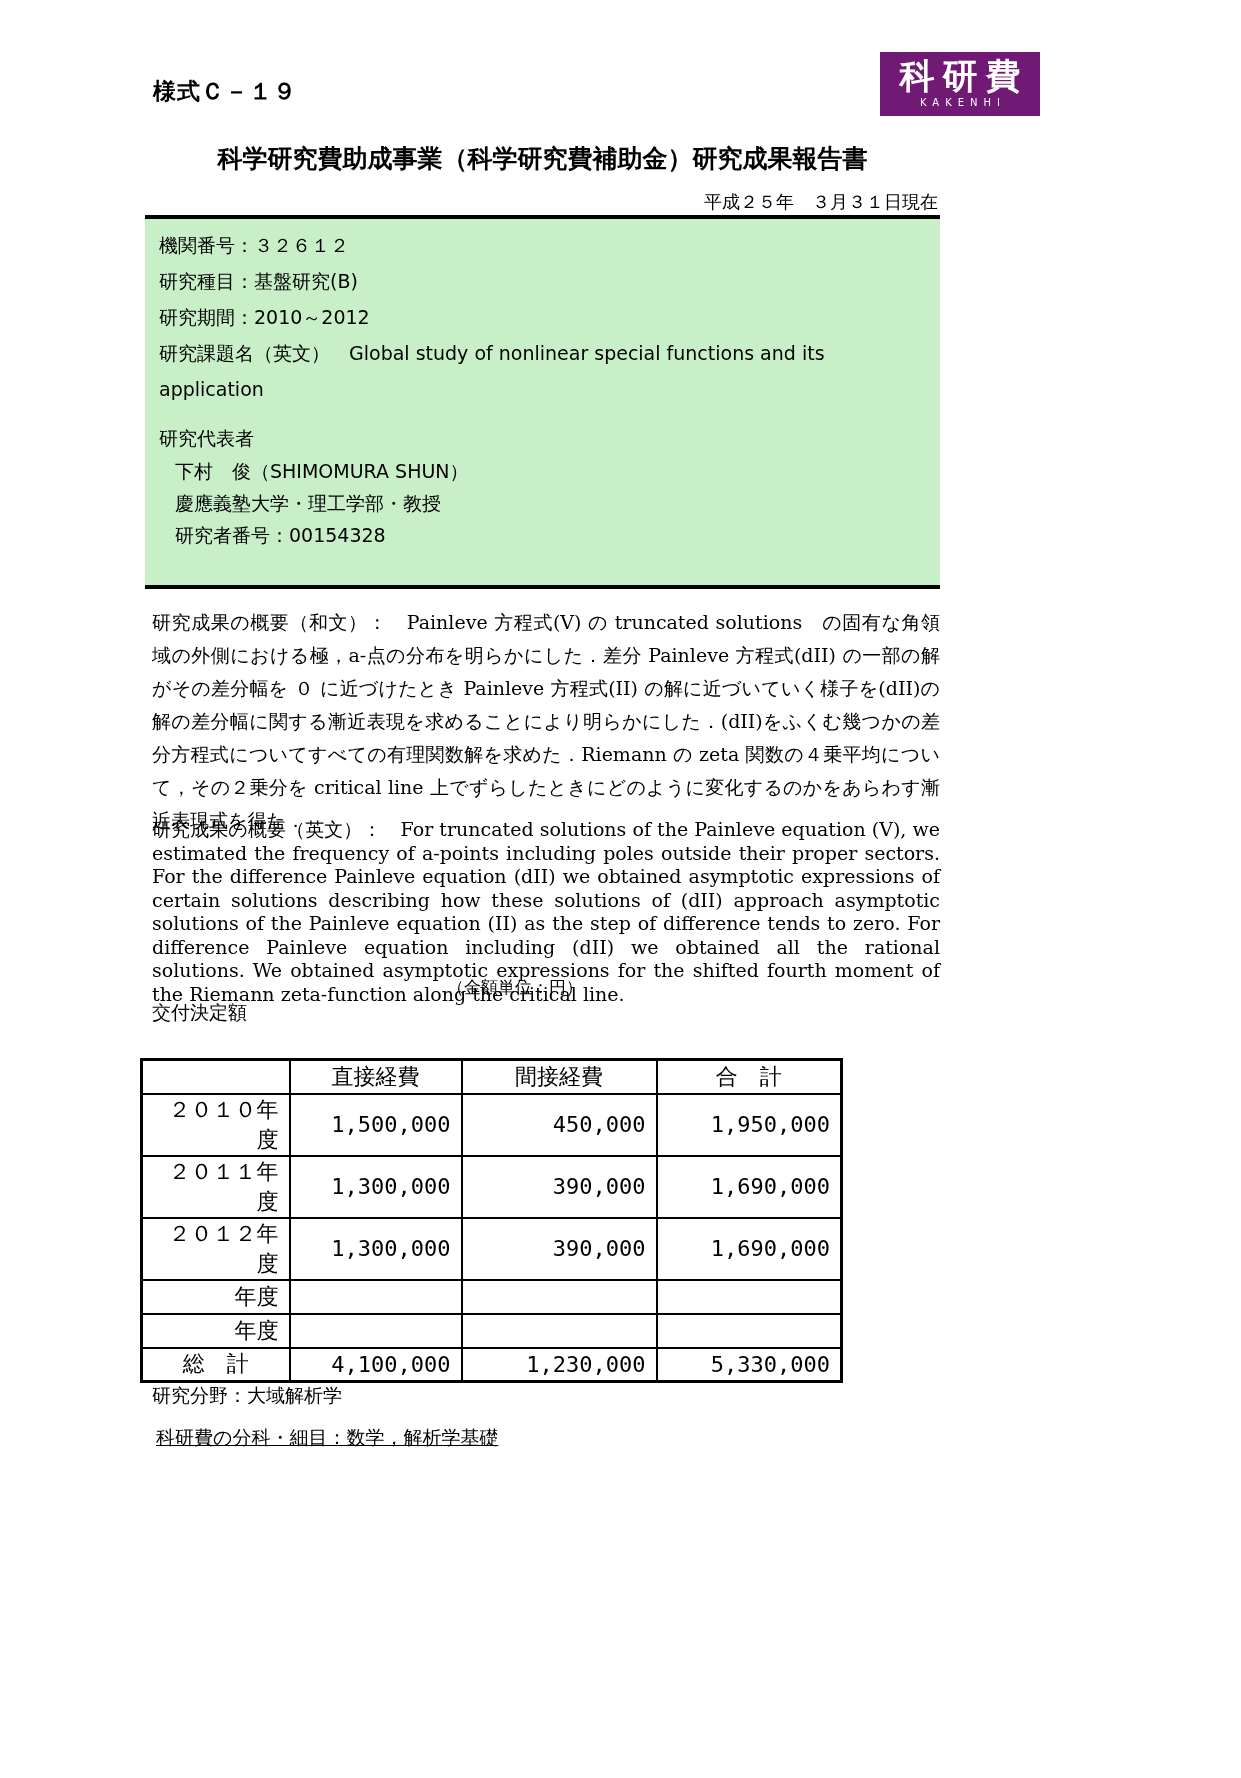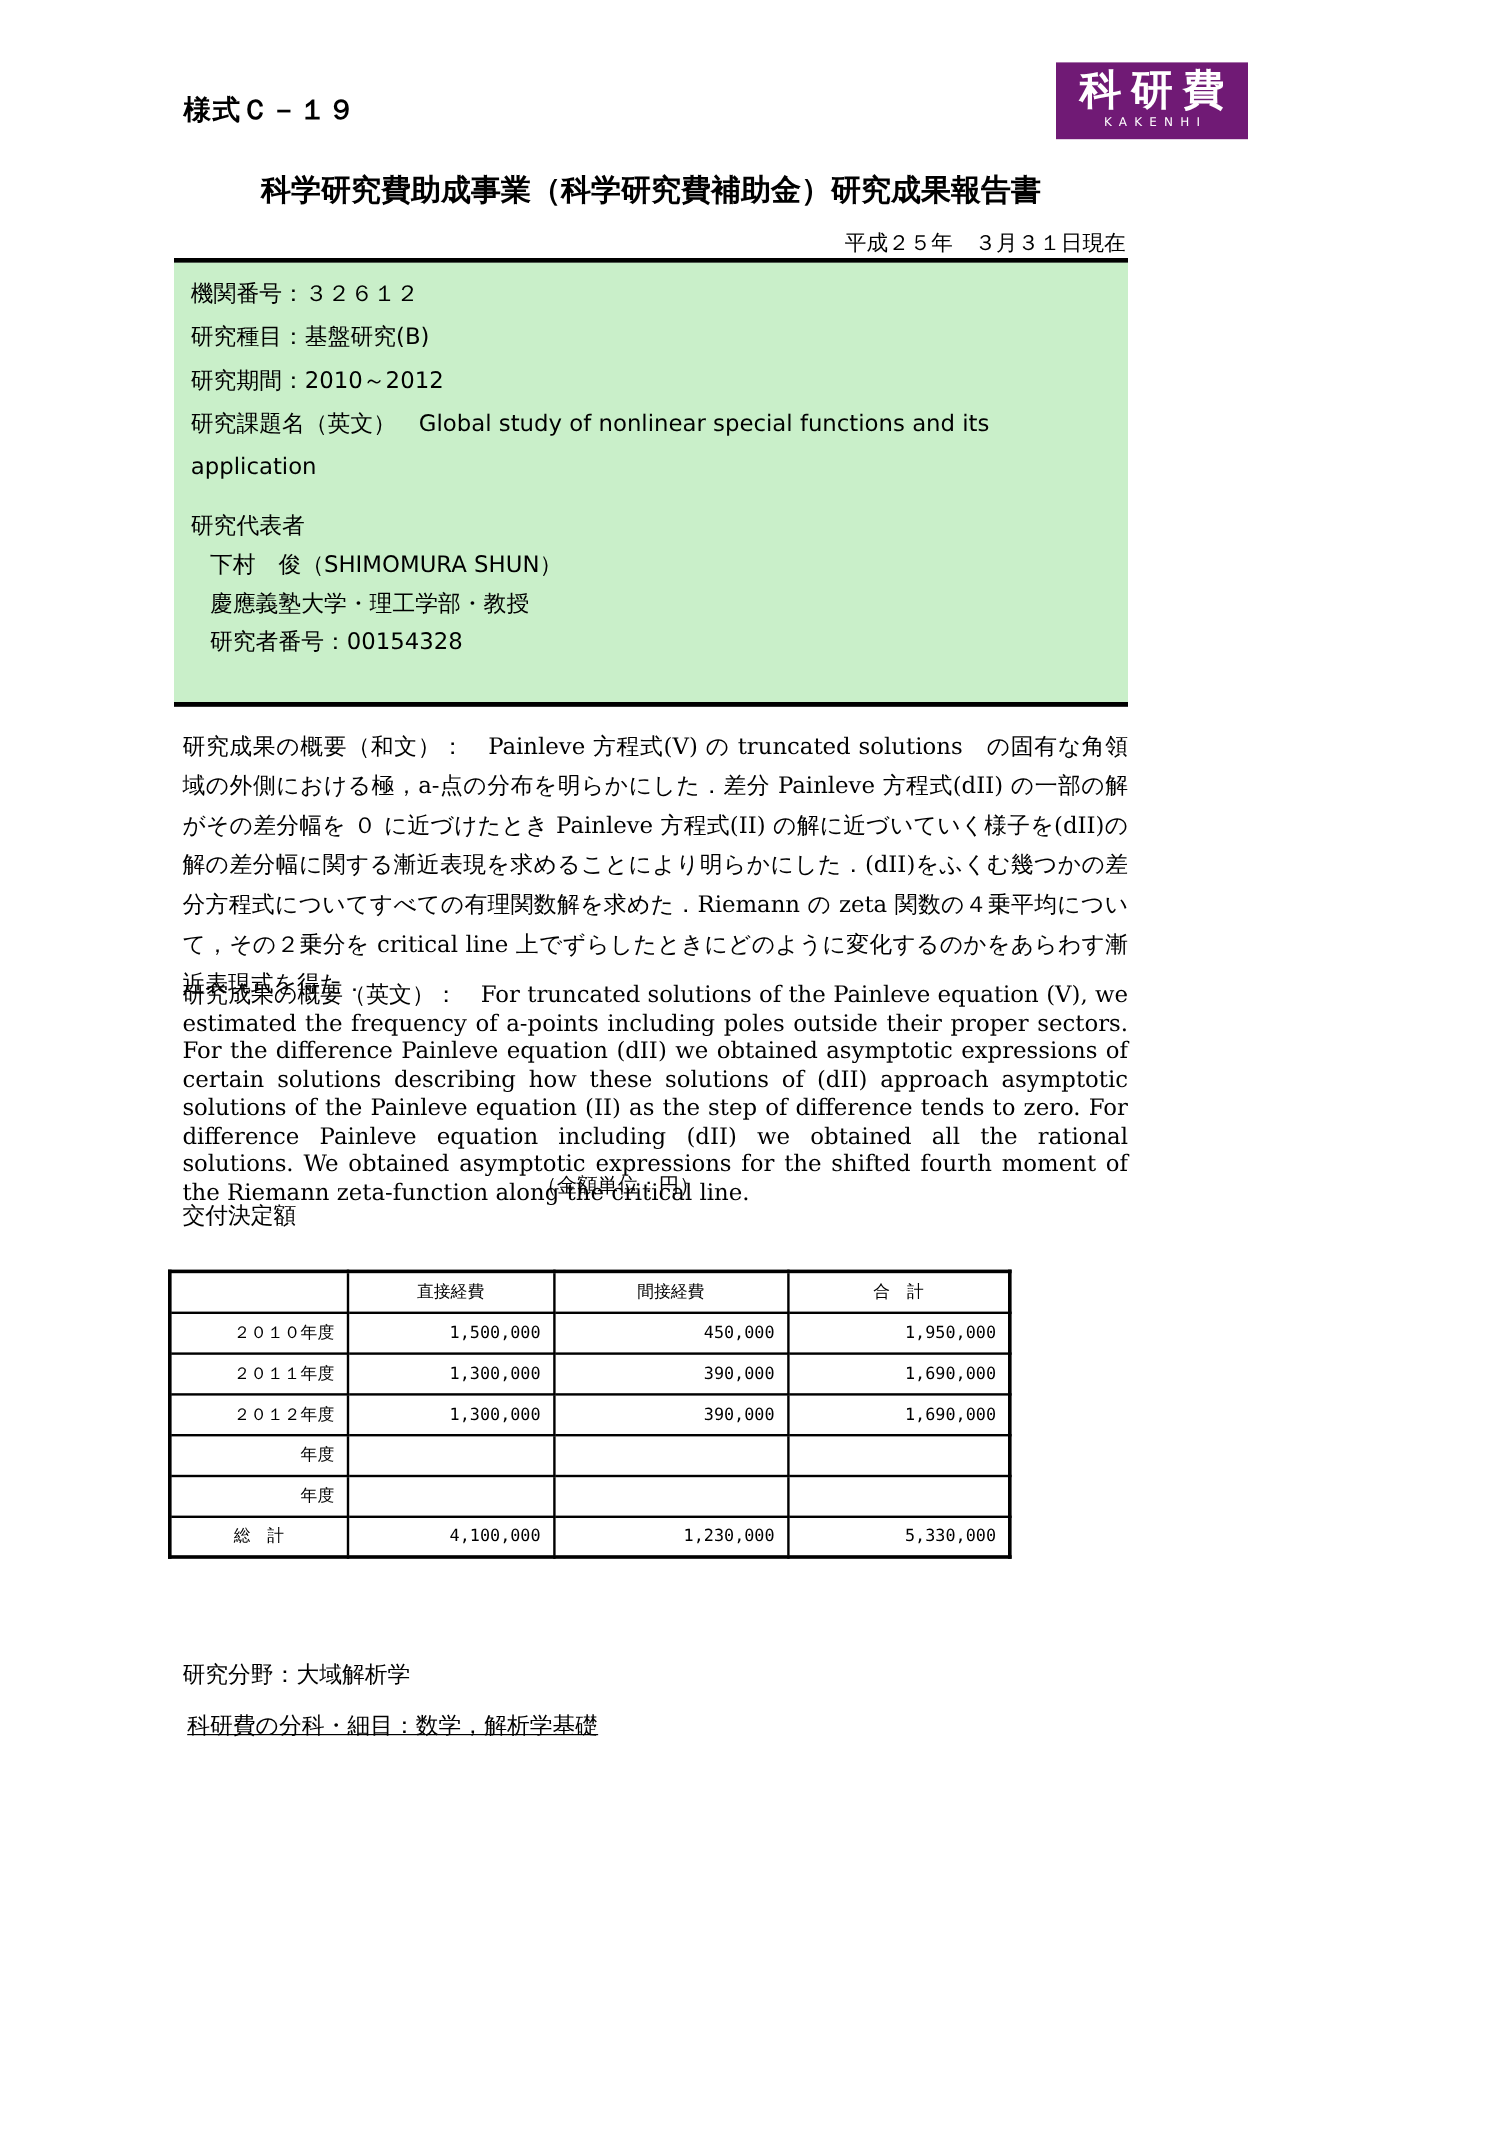--- a/index.html
+++ b/index.html
@@ -100,21 +100,21 @@
     left: 145px; top: 976px;
     width: 740px;
     text-align: center;
     font-size: 17px;
   }
 
   .grant-table {
     left: 140px; top: 1058px;
     border-collapse: collapse;
     border: 3px solid #000;
-    font-size: 14px;
+    font-size: 22px;
     table-layout: fixed;
   }
   .grant-table th, .grant-table td {
     border: 2px solid #000;
     height: 34px;
     padding: 0 10px;
     font-weight: normal;
     overflow: hidden;
   }
   .grant-table th { text-align: center; }

